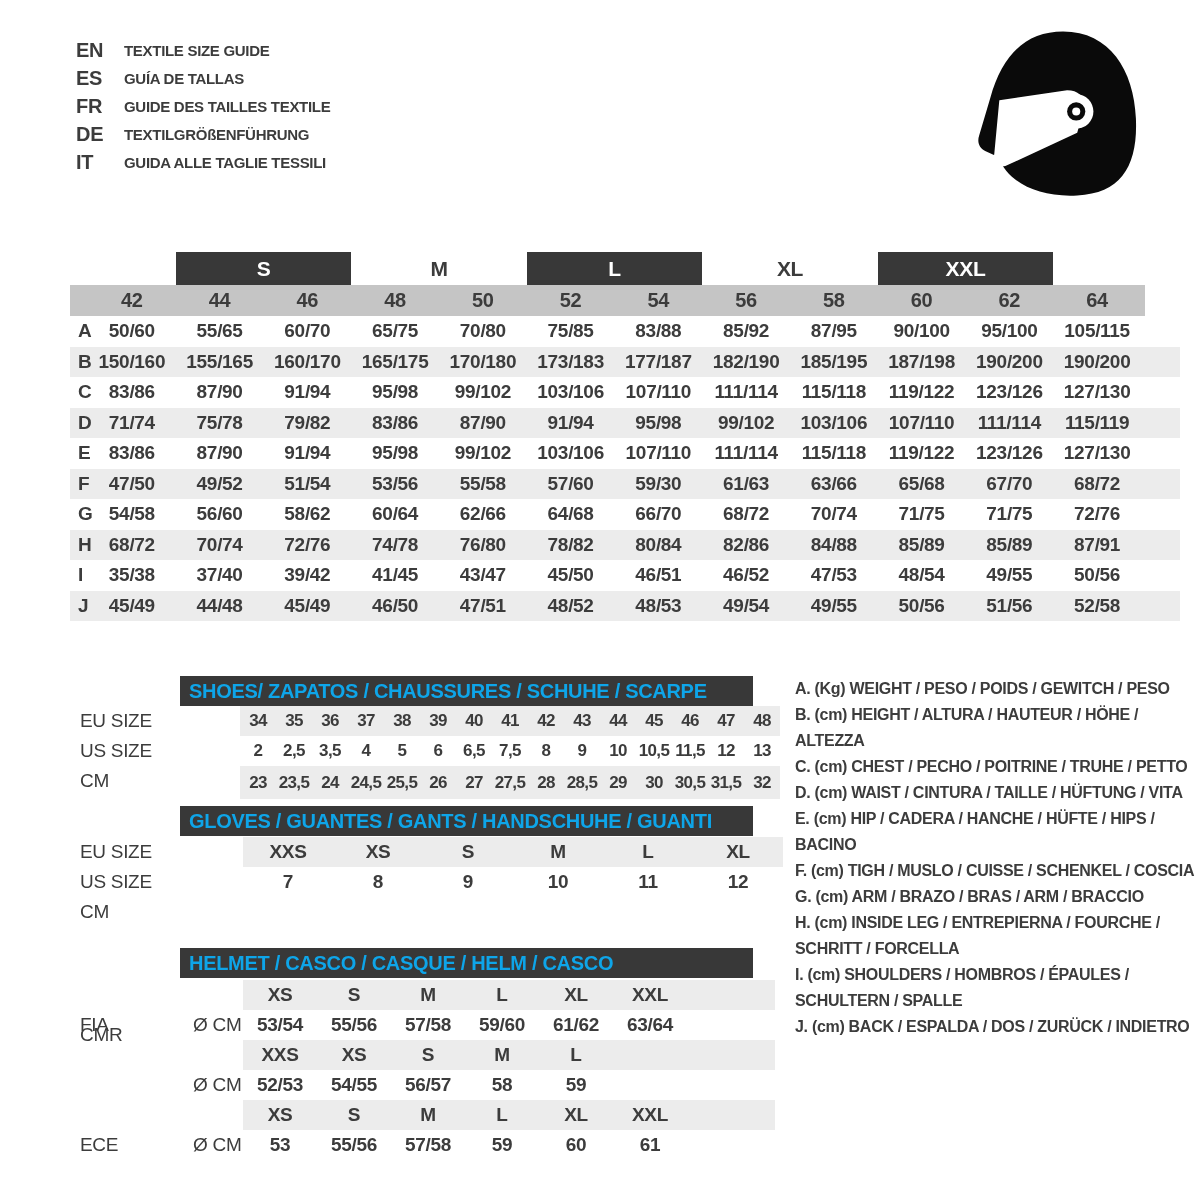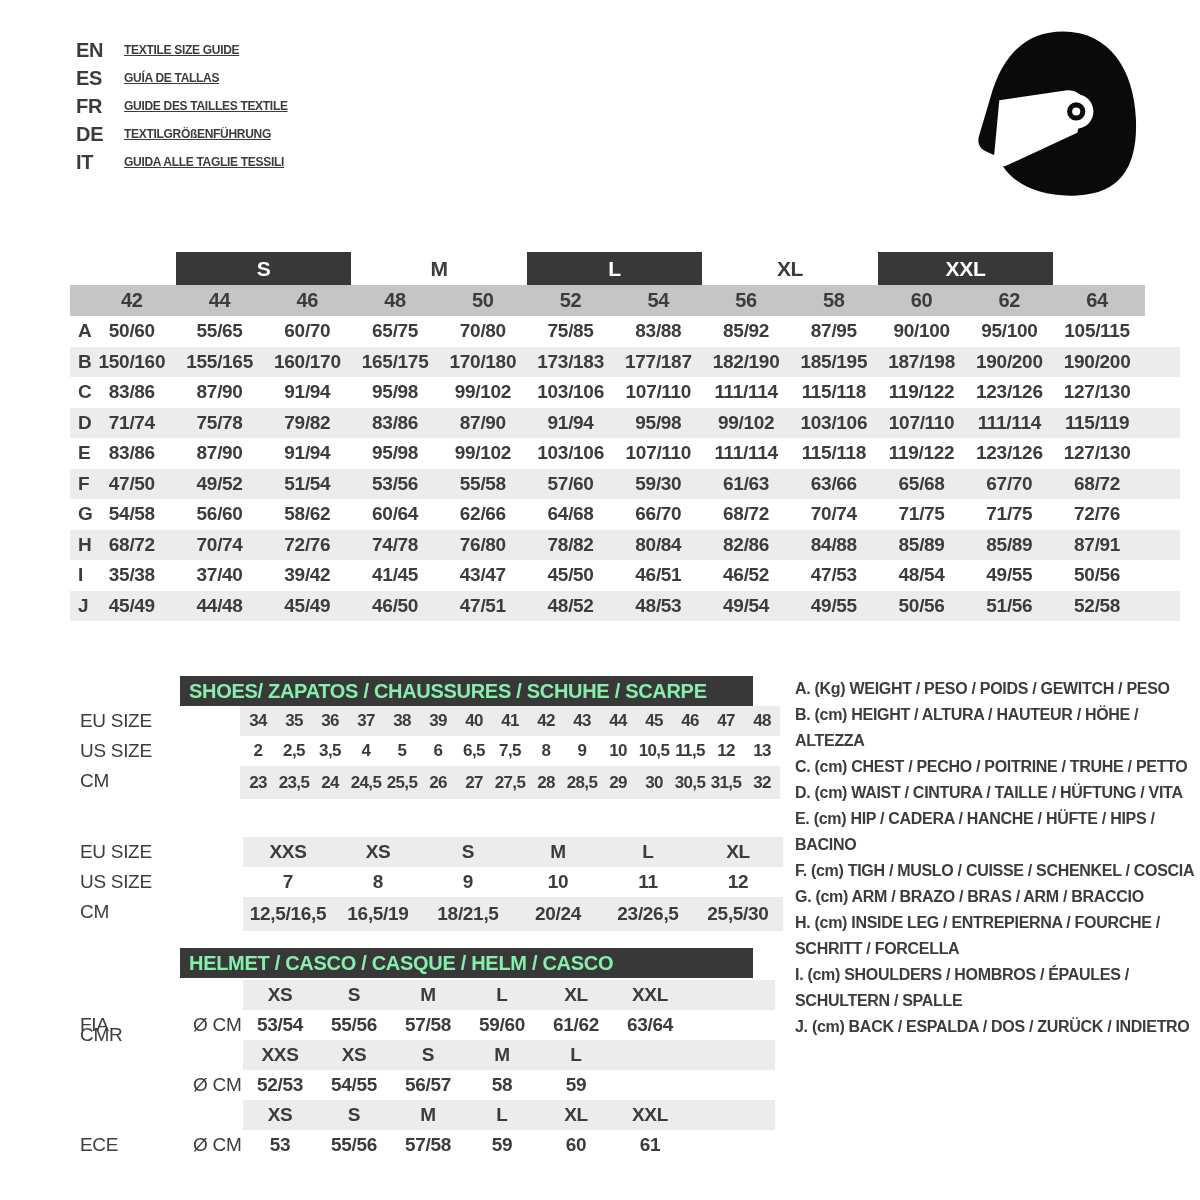--- a/index.html
+++ b/index.html
@@ -6,37 +6,37 @@
   html,body { background:#ffffff; }
   #page {
     position:relative; width:1200px; height:1200px; background:#fff;
     font-family:"Liberation Sans", sans-serif; color:#3c3c3c;
     letter-spacing:-0.3px; overflow:hidden;
   }
   
   .languages { position:absolute; left:76px; top:36px; }
   .lang-row { display:flex; height:28px; align-items:center; }
   .lang-code { width:48px; font-weight:bold; font-size:20px; }
-  .lang-title { font-weight:bold; font-size:12px; white-space:nowrap;text-decoration:underline; }
+  .lang-title { font-weight:bold; font-size:15px; white-space:nowrap; }
   
   .helmet-icon { position:absolute; left:972px; top:24px; }
   
   .size-table { position:absolute; left:70px; top:252px; width:1110px; }
   .grid13 { display:grid; grid-template-columns:18px repeat(12,87.75px) 39px; }
   .group-row { height:33px; }
   .grp { display:flex; align-items:center; justify-content:center; font-weight:bold; font-size:21px; }
   .grp-box { background:#383838; color:#ffffff; }
   .band-row { display:grid; grid-template-columns:18px repeat(12,87.75px); width:1075px; background:#c5c5c5; height:31px; }
   .trow { height:30.5px; }
   .stripe { background:#ececec; }
   .cell { display:flex; align-items:center; justify-content:center; font-weight:bold; font-size:19px; white-space:nowrap; }
   .num { font-size:20px; }
   .letter { justify-content:flex-start; padding-left:8px; }
   
-  .section-bar { position:absolute; left:180px; width:573px; height:30px; background:#383838; color:#86efac;
+  .section-bar { position:absolute; left:180px; width:573px; height:30px; background:#383838; color:#0ea5e9;
                  display:flex; align-items:center; padding-left:9px; font-weight:bold; font-size:20px; white-space:nowrap; }
   .side-label { position:absolute; left:80px; height:30px; display:flex; align-items:center; font-weight:normal; font-size:19px; }
   
   .drow { position:absolute; display:grid; height:30px;text-align:right; }
   .shoes-row { left:240px; width:540px; grid-template-columns:repeat(15,1fr); }
   .shoes-row .cell { font-size:17px; letter-spacing:-0.6px; }
   .gloves-row { left:243px; width:540px; grid-template-columns:repeat(6,1fr); }
   .gray-bg { background:#ececec; }
   
   .helmet-band { position:absolute; left:243px; width:532px; height:30px; background:#ececec; }
@@ -319,46 +319,39 @@
       <div class="cell">27,5</div>
       <div class="cell">28</div>
       <div class="cell">28,5</div>
       <div class="cell">29</div>
       <div class="cell">30</div>
       <div class="cell">30,5</div>
       <div class="cell">31,5</div>
       <div class="cell">32</div>
     </div>
 
+  <div class="section-bar" style="top:806px">GLOVES / GUANTES / GANTS / HANDSCHUHE / GUANTI</div>
   <div class="side-label" style="top:837px">EU SIZE</div>
   <div class="side-label" style="top:867px">US SIZE</div>
   <div class="side-label" style="top:897px">CM</div>
   <div class="drow gloves-row gray-bg" style="top:837px">
       <div class="cell">XXS</div>
       <div class="cell">XS</div>
       <div class="cell">S</div>
       <div class="cell">M</div>
       <div class="cell">L</div>
       <div class="cell">XL</div>
     </div>
   <div class="drow gloves-row" style="top:867px">
       <div class="cell">7</div>
       <div class="cell">8</div>
       <div class="cell">9</div>
       <div class="cell">10</div>
       <div class="cell">11</div>
       <div class="cell">12</div>
-    </div>
-  <div class="drow gloves-row gray-bg" style="top:897px;height:34px">
-      <div class="cell">12,5/16,5</div>
-      <div class="cell">16,5/19</div>
-      <div class="cell">18/21,5</div>
-      <div class="cell">20/24</div>
-      <div class="cell">23/26,5</div>
-      <div class="cell">25,5/30</div>
     </div>
 
   <div class="section-bar" style="top:948px">HELMET / CASCO / CASQUE / HELM / CASCO</div>
 
   <div class="helmet-band" style="top:980px">
     <div class="hcells">
         <div class="cell">XS</div>
         <div class="cell">S</div>
         <div class="cell">M</div>
         <div class="cell">L</div>

